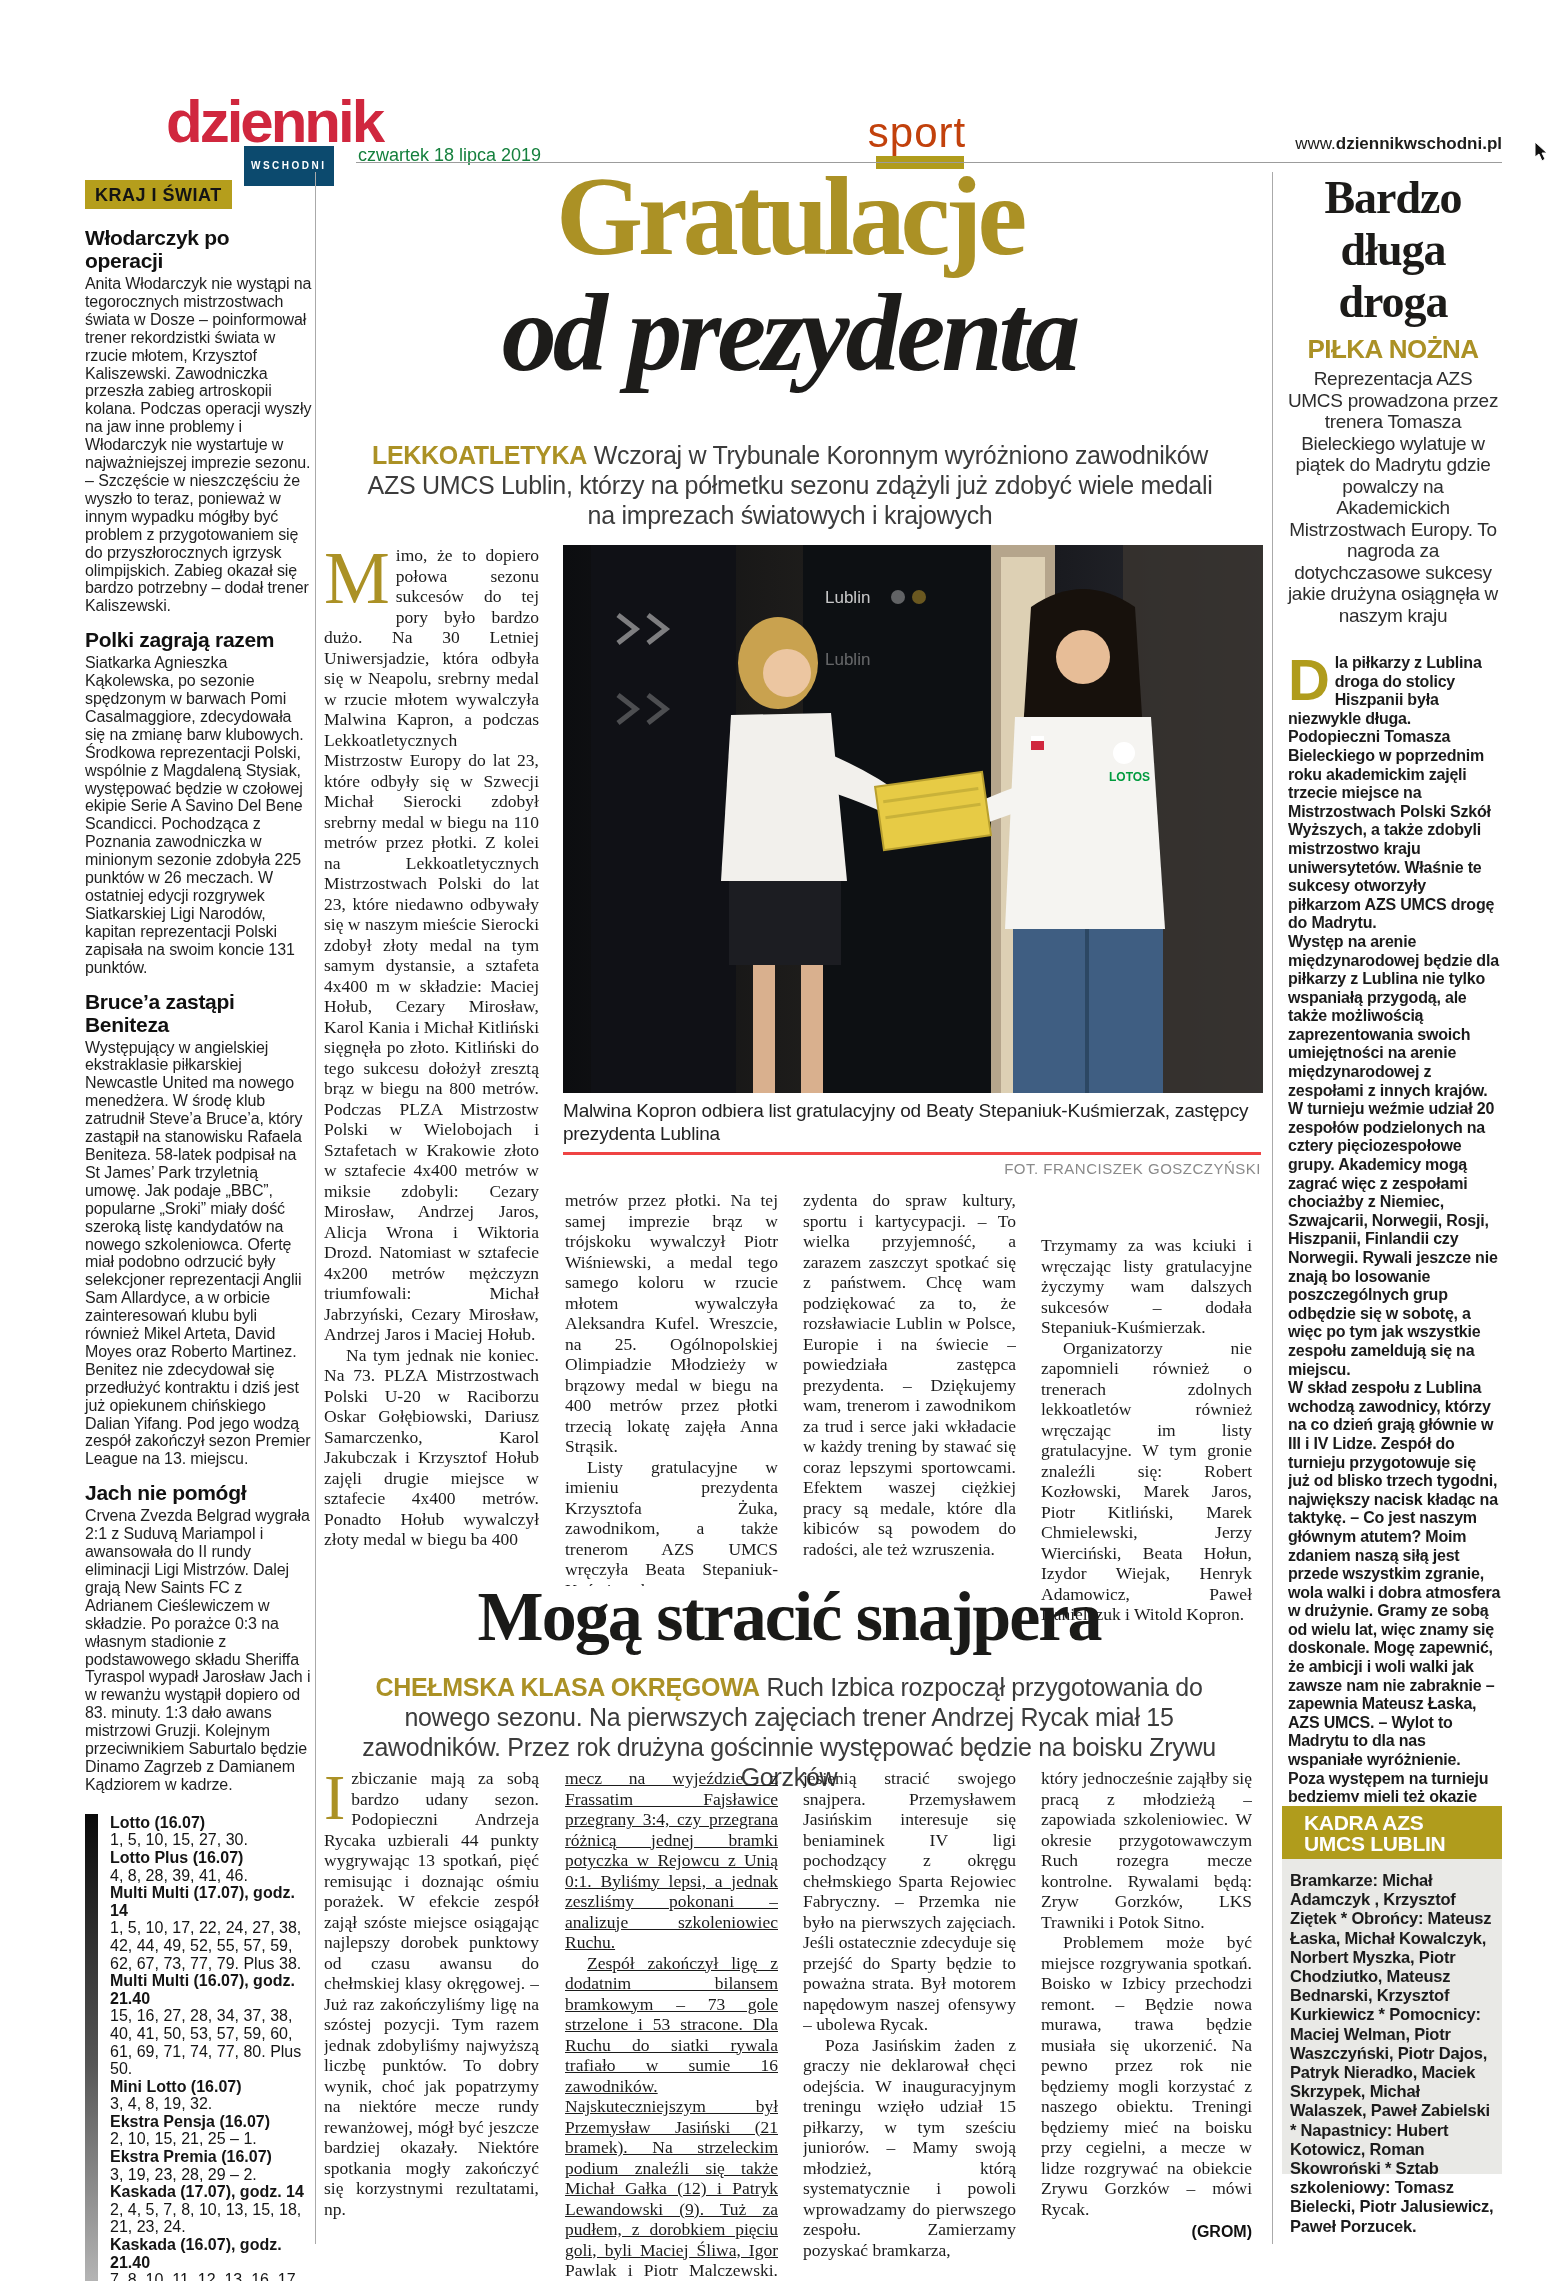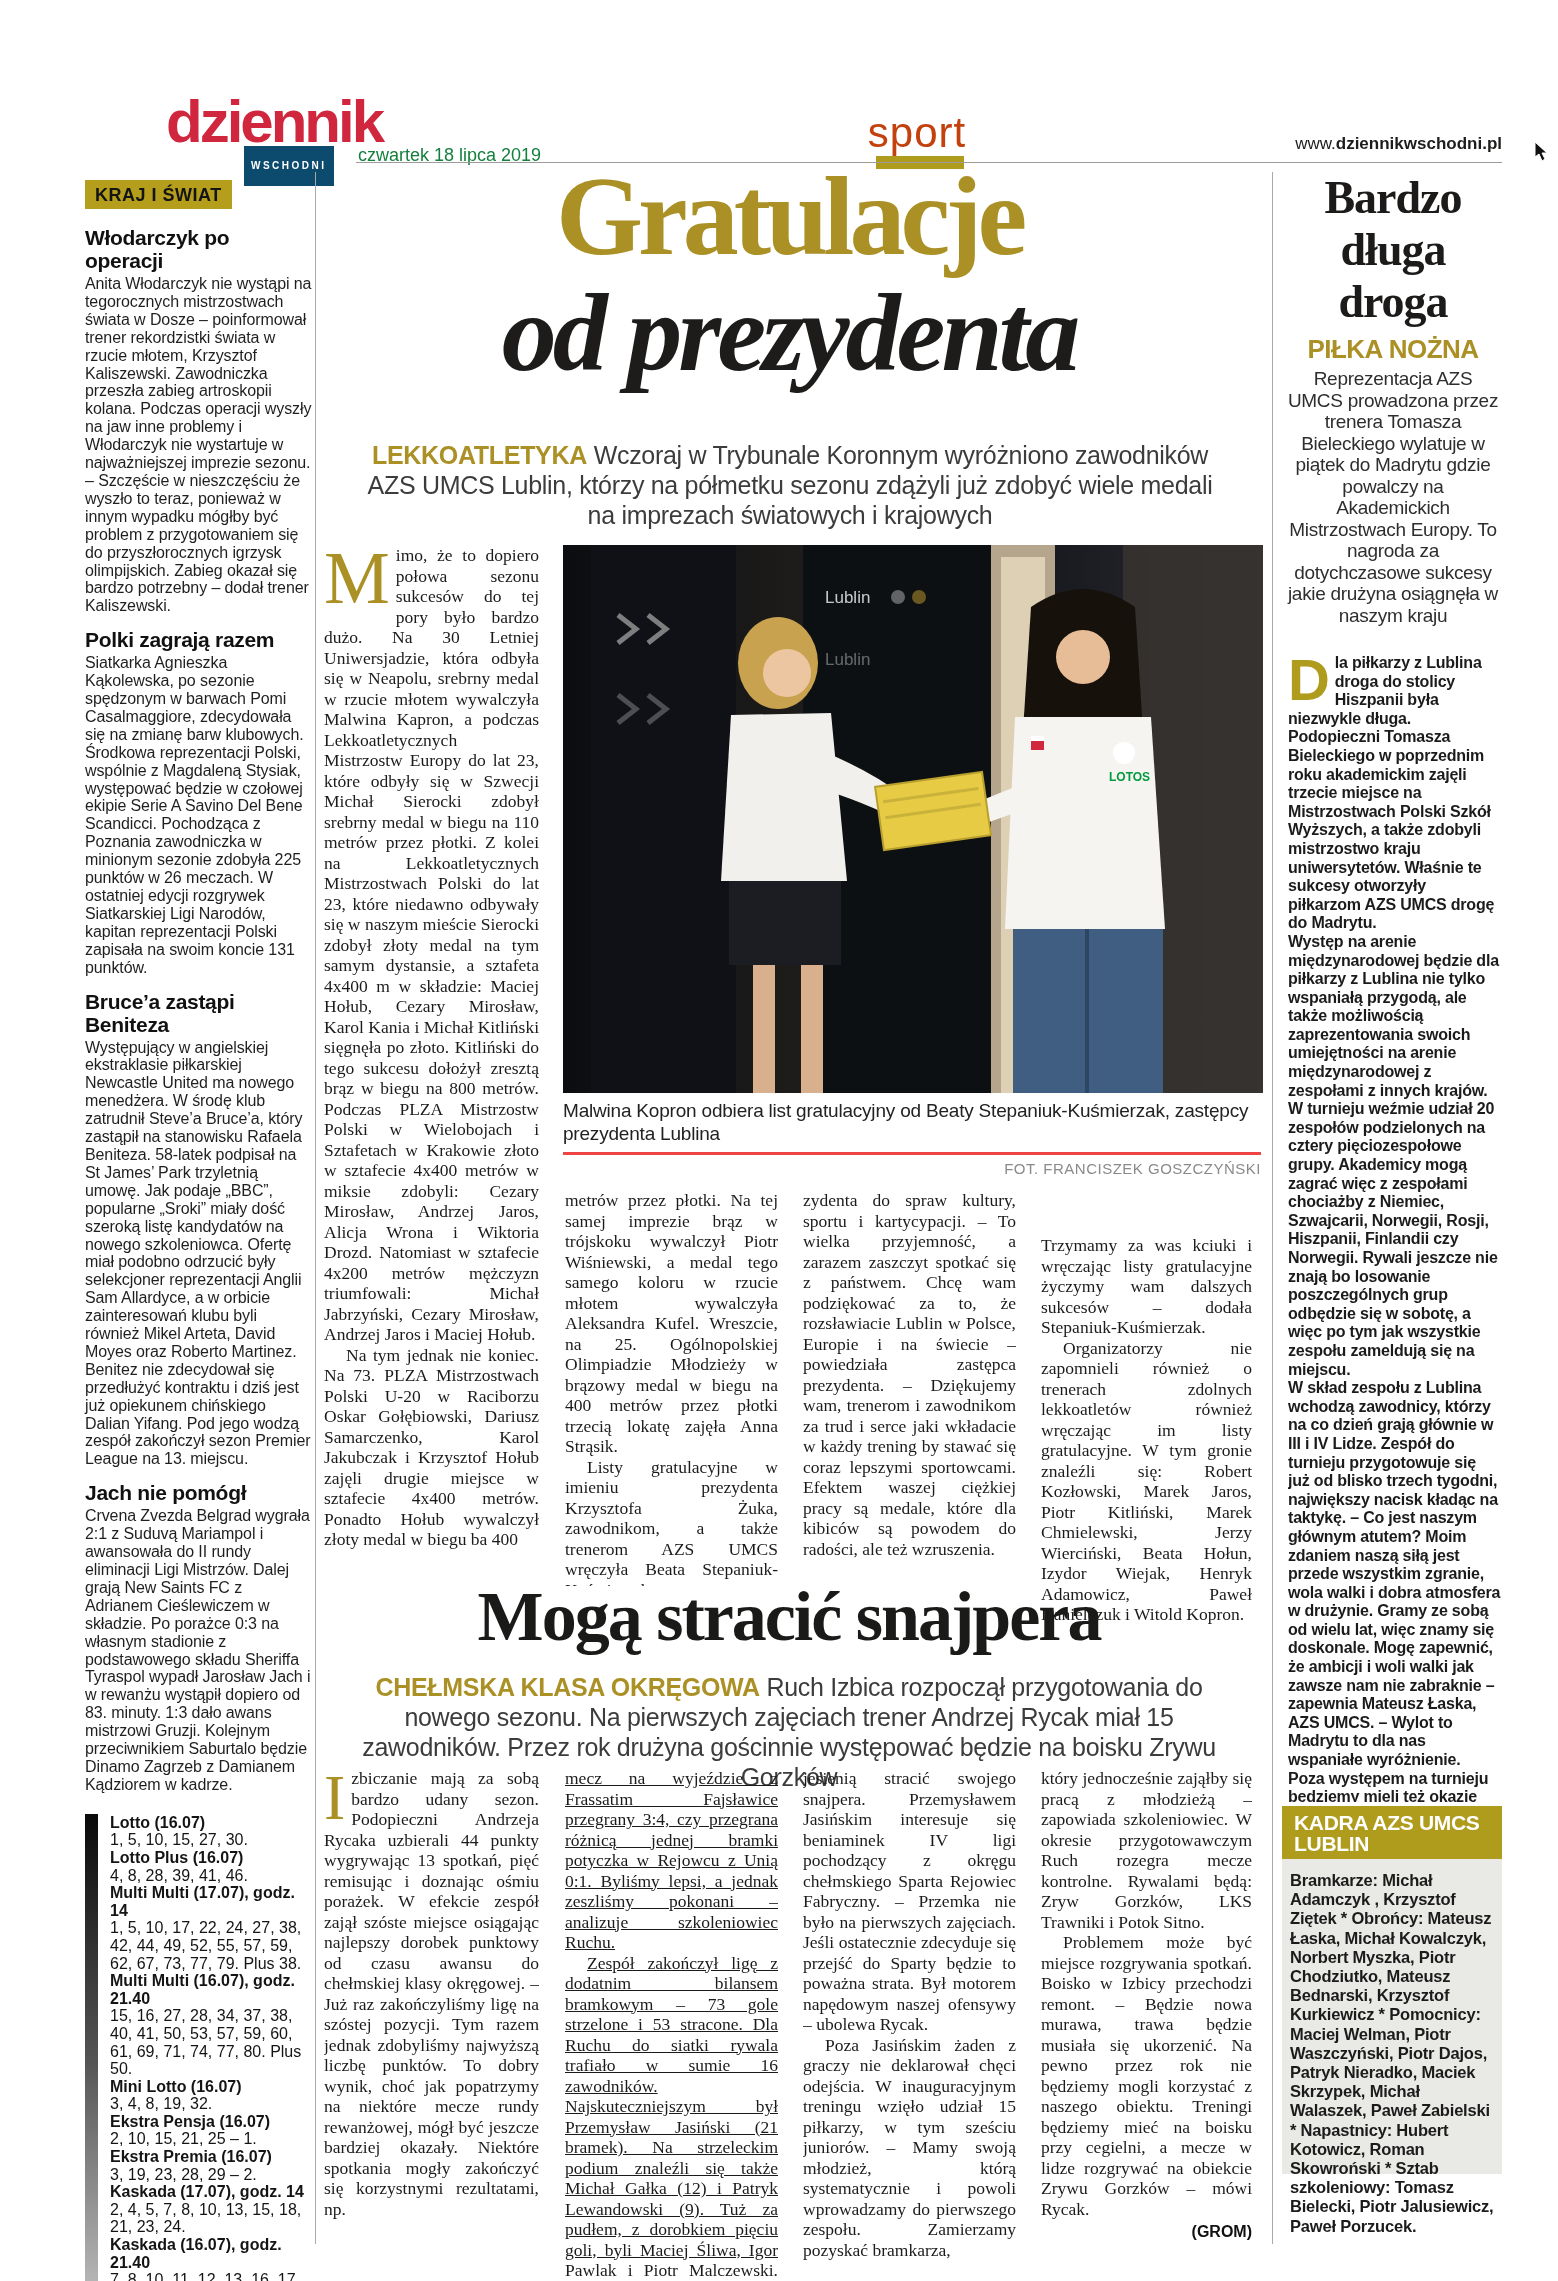--- a/index.html
+++ b/index.html
@@ -88,21 +88,21 @@
             font:bold 26px/26px "Liberation Sans",sans-serif; letter-spacing:-.5px; color:#ab9125; }
   .r-lead { position:absolute; left:1286px; top:368px; width:214px; text-align:center;
             font:19px/21.5px "Liberation Sans",sans-serif; letter-spacing:-.3px; color:#2e2e2e; }
   .r-body { position:absolute; left:1288px; top:654px; width:213px; height:1148px; overflow:hidden;
             font:bold 16px/18.6px "Liberation Sans",sans-serif; letter-spacing:-.2px; color:#1b1b1b; }
   .r-body p { margin:0; }
   .dropcap-r { float:left; color:#b09c1c; font:bold 58px/46px "Liberation Sans",sans-serif; padding:3px 5px 0 0; }
 
   .kadra { position:absolute; left:1282px; top:1806px; width:220px; height:368px; background:#e9e9e6; }
   .kadra-bar { background:#b09c1c; color:#fff; font:bold 21px/21px "Liberation Sans",sans-serif;
-               letter-spacing:-.3px; padding:6px 12px 5px; }
+               letter-spacing:-.3px; padding:6px 22px 5px; }
   .kadra-body { padding:12px 8px; font:600 16.5px/19.2px "Liberation Sans",sans-serif;
                 letter-spacing:-.2px; color:#1b1b1b; }
   .kadra-body b { font-weight:800; }
 </style>
 </head>
 <body>
 
 <div class="page">
 
   <div class="page-circle">14</div>

